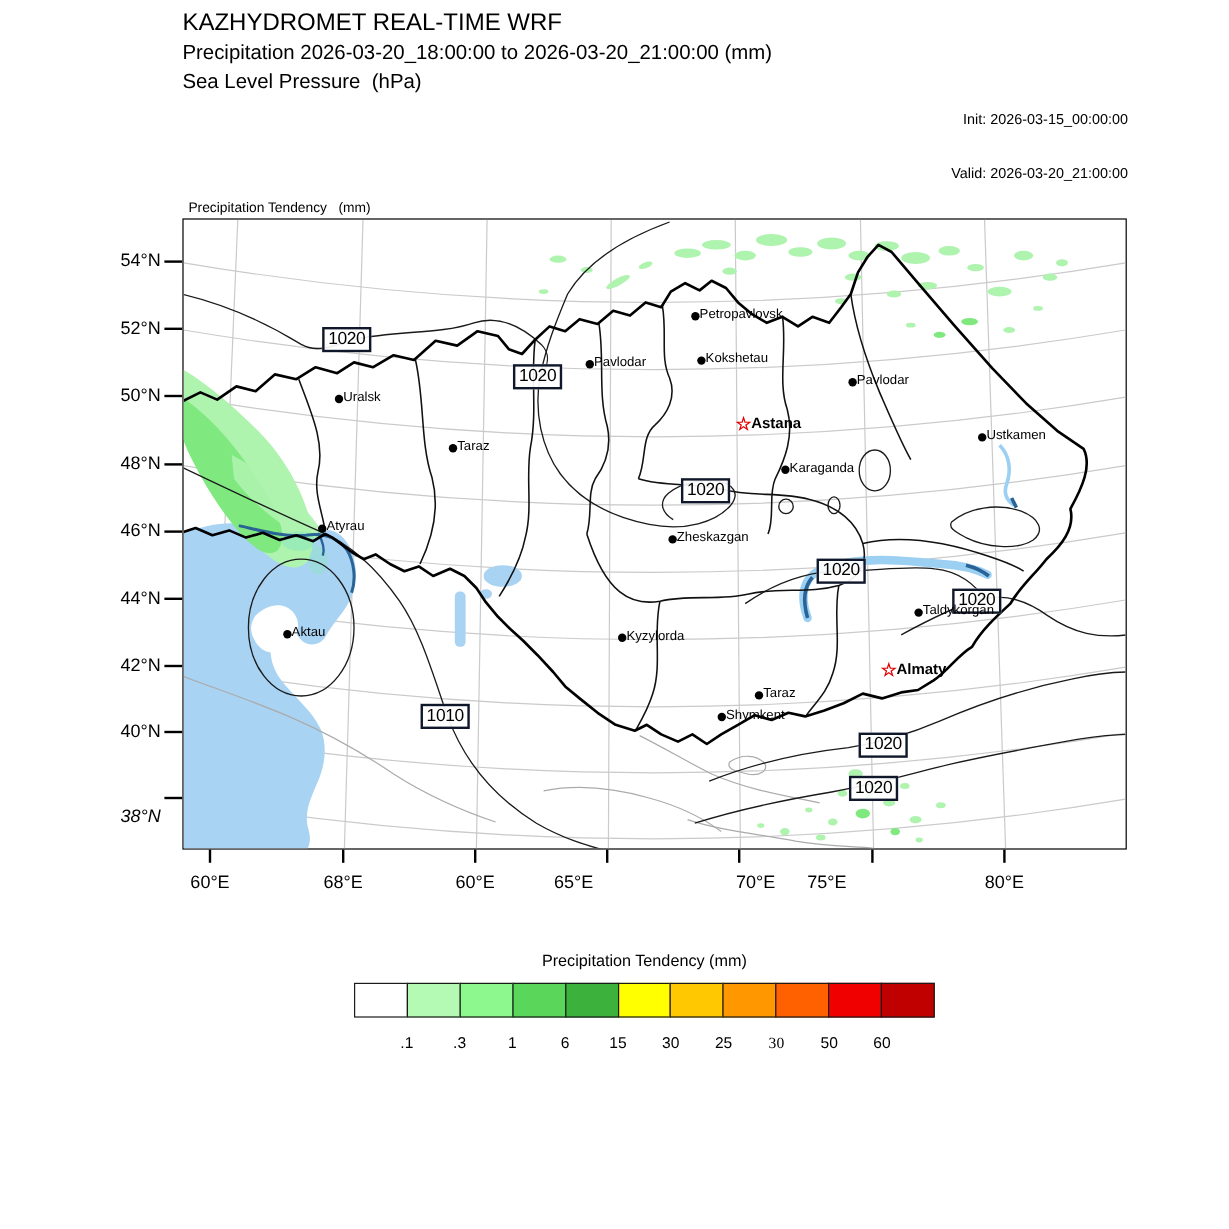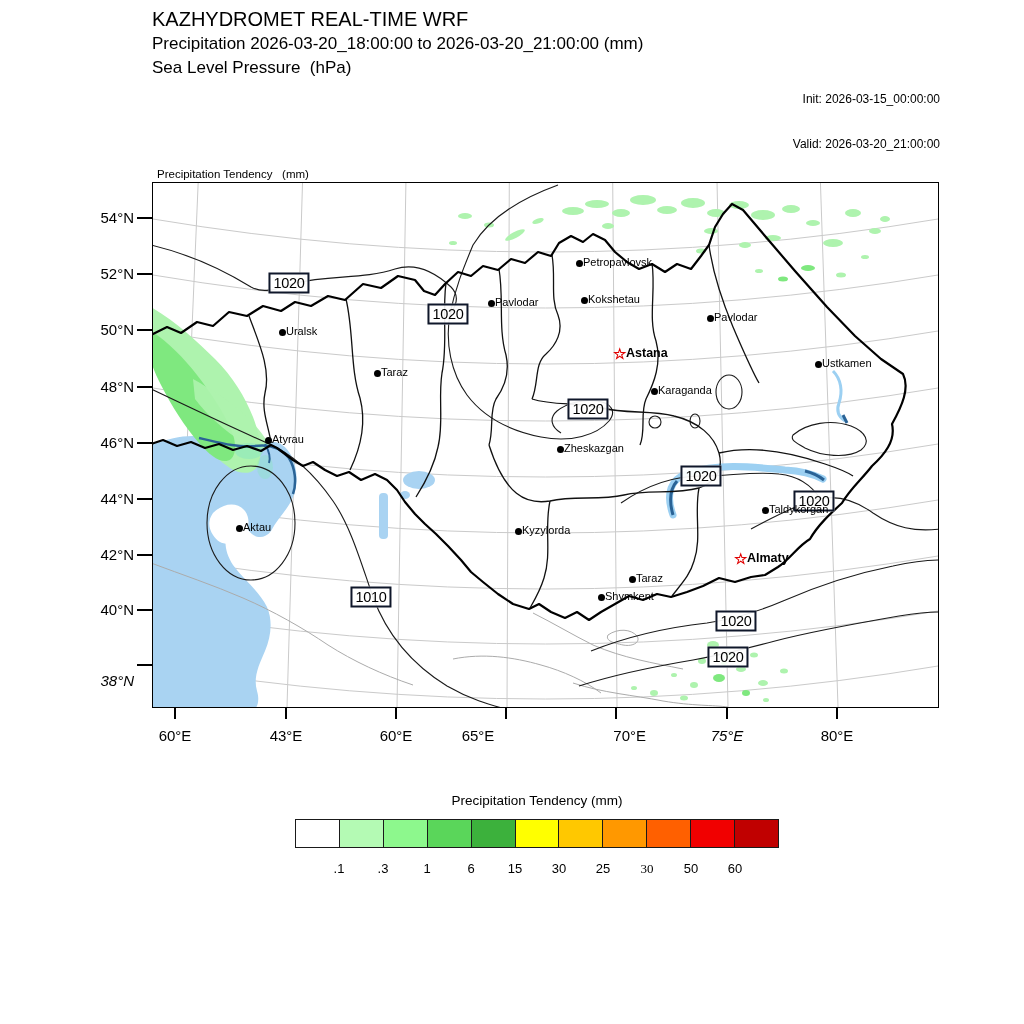--- a/index.html
+++ b/index.html
@@ -86,29 +86,29 @@
     <div class="lat-label" style="top: 490px;">44°N</div>
     <div class="lat-tick" style="top: 498px;"></div>
     <div class="lat-label" style="top: 546px;">42°N</div>
     <div class="lat-tick" style="top: 554px;"></div>
     <div class="lat-label" style="top: 601px;">40°N</div>
     <div class="lat-tick" style="top: 609px;"></div>
     <div class="lat-label" style="top: 672px; font-style: italic;">38°N</div>
     <div class="lat-tick" style="top: 664px;"></div>
     <div class="lon-label" style="left: 145px;">60°E</div>
     <div class="lon-tick" style="left: 174px;"></div>
-    <div class="lon-label" style="left: 256px;">43°E</div>
+    <div class="lon-label" style="left: 256px;">68°E</div>
     <div class="lon-tick" style="left: 285px;"></div>
     <div class="lon-label" style="left: 366px;">60°E</div>
     <div class="lon-tick" style="left: 395px;"></div>
     <div class="lon-label" style="left: 448px;">65°E</div>
     <div class="lon-tick" style="left: 505px;"></div>
     <div class="lon-label" style="left: 586px; text-align: right;">70°E</div>
     <div class="lon-tick" style="left: 615px;"></div>
-    <div class="lon-label" style="left: 697px; font-style: italic;">75°E</div>
+    <div class="lon-label" style="left: 659px;">75°E</div>
     <div class="lon-tick" style="left: 726px;"></div>
     <div class="lon-label" style="left: 807px;">80°E</div>
     <div class="lon-tick" style="left: 836px;"></div>
   </div>
 
 <div id="map-frame" class="abs">
   <svg id="map-svg" width="785" height="524" viewBox="0 0 785 524">
     <g id="graticule" stroke-width="1" fill="none" stroke="#cacaca">
         <line x1="45.170000000000016" y1="0" x2="23" y2="524"></line>
         <line x1="149.51000000000002" y1="0" x2="134" y2="524"></line>

